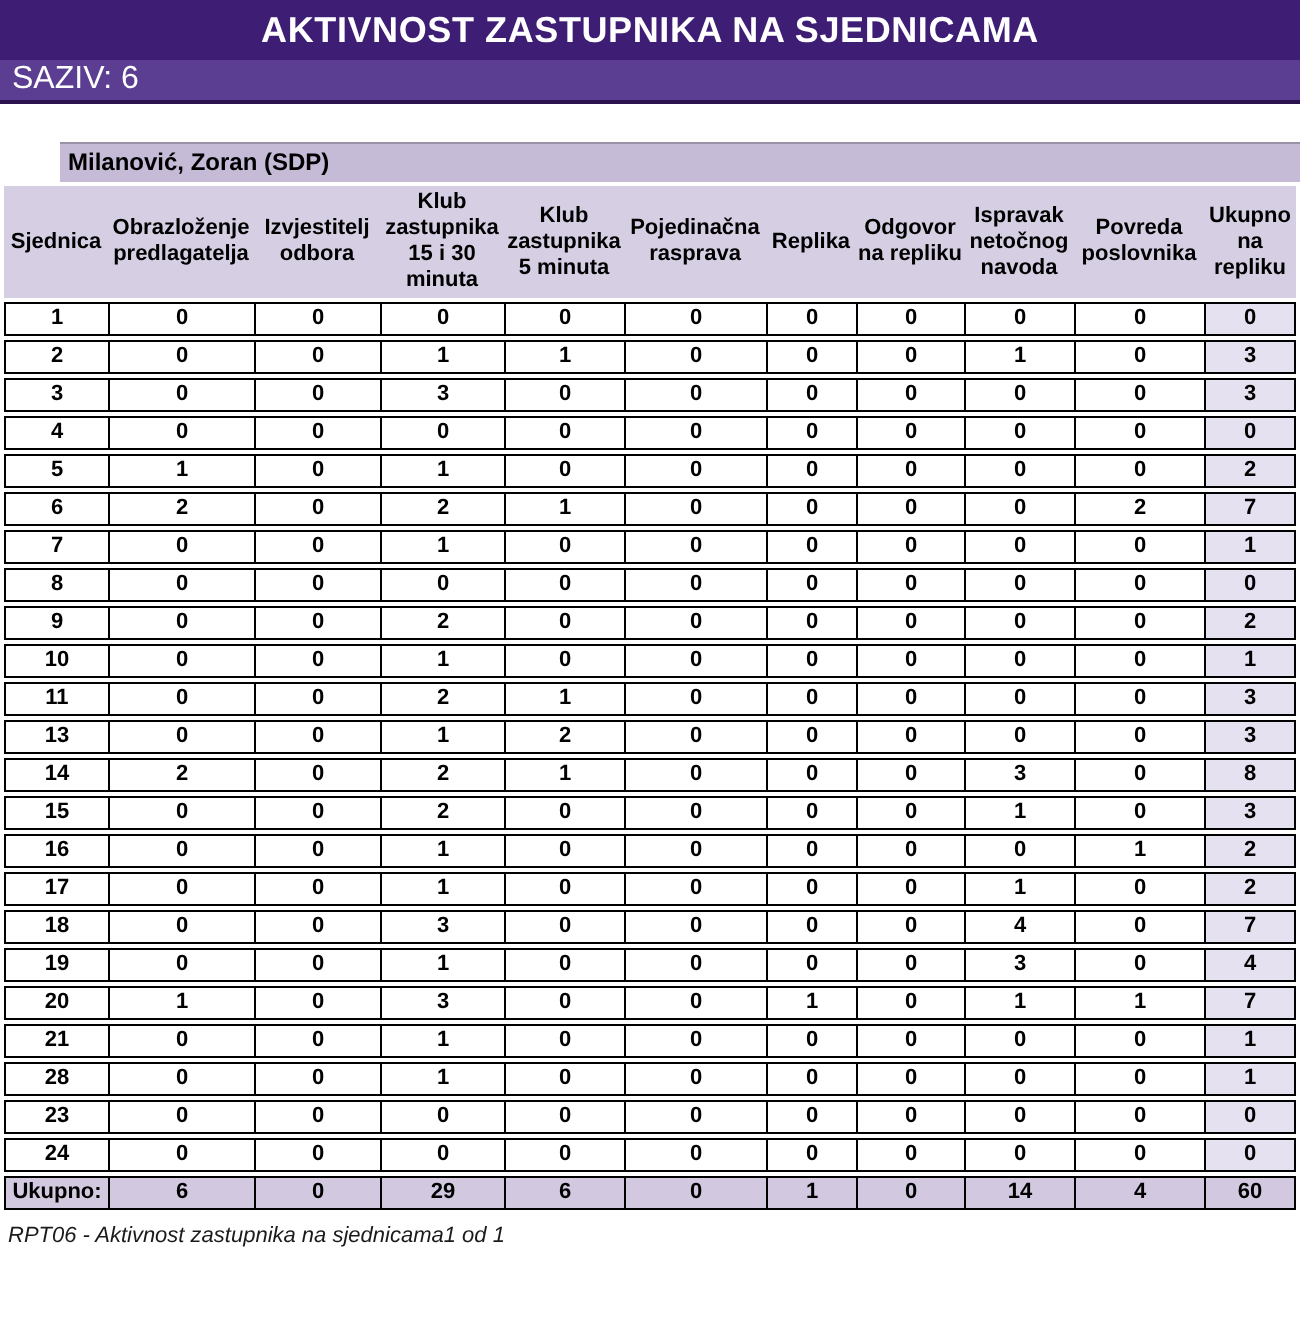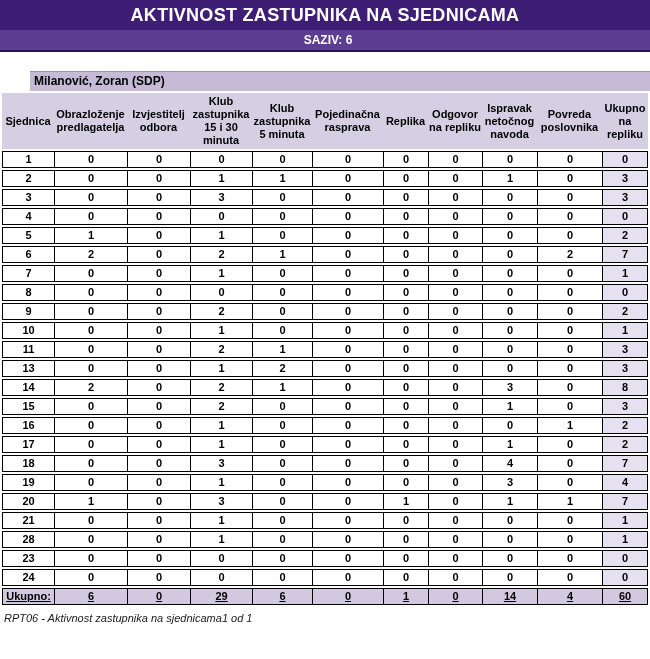--- a/index.html
+++ b/index.html
@@ -21,26 +21,25 @@
     font-size: 18px;
     line-height: 30px;
     text-align: center;
     letter-spacing: 0.3px;
   }
   .saziv-bar {
     height: 20px;
     background: var(--saziv-bar-bg, #5B3E92);
     border-bottom: 2px solid var(--saziv-bar-edge, #2A1150);
     color: #ffffff;
-    font-weight: bold;
-    font-size: 12px;
+    font-weight: normal;
+    font-size: 16px;
     line-height: 20px;
     padding-left: 6px;
     box-sizing: content-box;
-    text-align: center;
   }
   .gap { height: 19px; }
   .member-bar {
     height: 19px;
     background: var(--member-bar-bg, #C5BBD7);
     border-top: 1px solid #9a93a8;
     color: #000000;
     font-weight: bold;
     font-size: 12px;
     line-height: 19px;
@@ -76,21 +75,21 @@
     font-weight: bold;
     color: #000;
     text-align: center;
     height: 15px;
     line-height: 15px;
     padding: 0;
     overflow: hidden;
   }
   table.report td:last-child { border-right: 1px solid var(--grid-border, #000000); }
   table.report td.ukupno-col { background: var(--total-col-bg, #E6E1F1); }
-  table.report tr.total td { background: var(--total-row-bg, #D2C9E0); text-decoration: underline; }
+  table.report tr.total td { background: var(--total-row-bg, #D2C9E0); }
 
   .footer {
     margin-top: 5px;
     padding: 0 4px;
     display: flex;
     font-size: 11px;
     font-style: italic;
     color: #1a1a1a;
   }
 </style>

